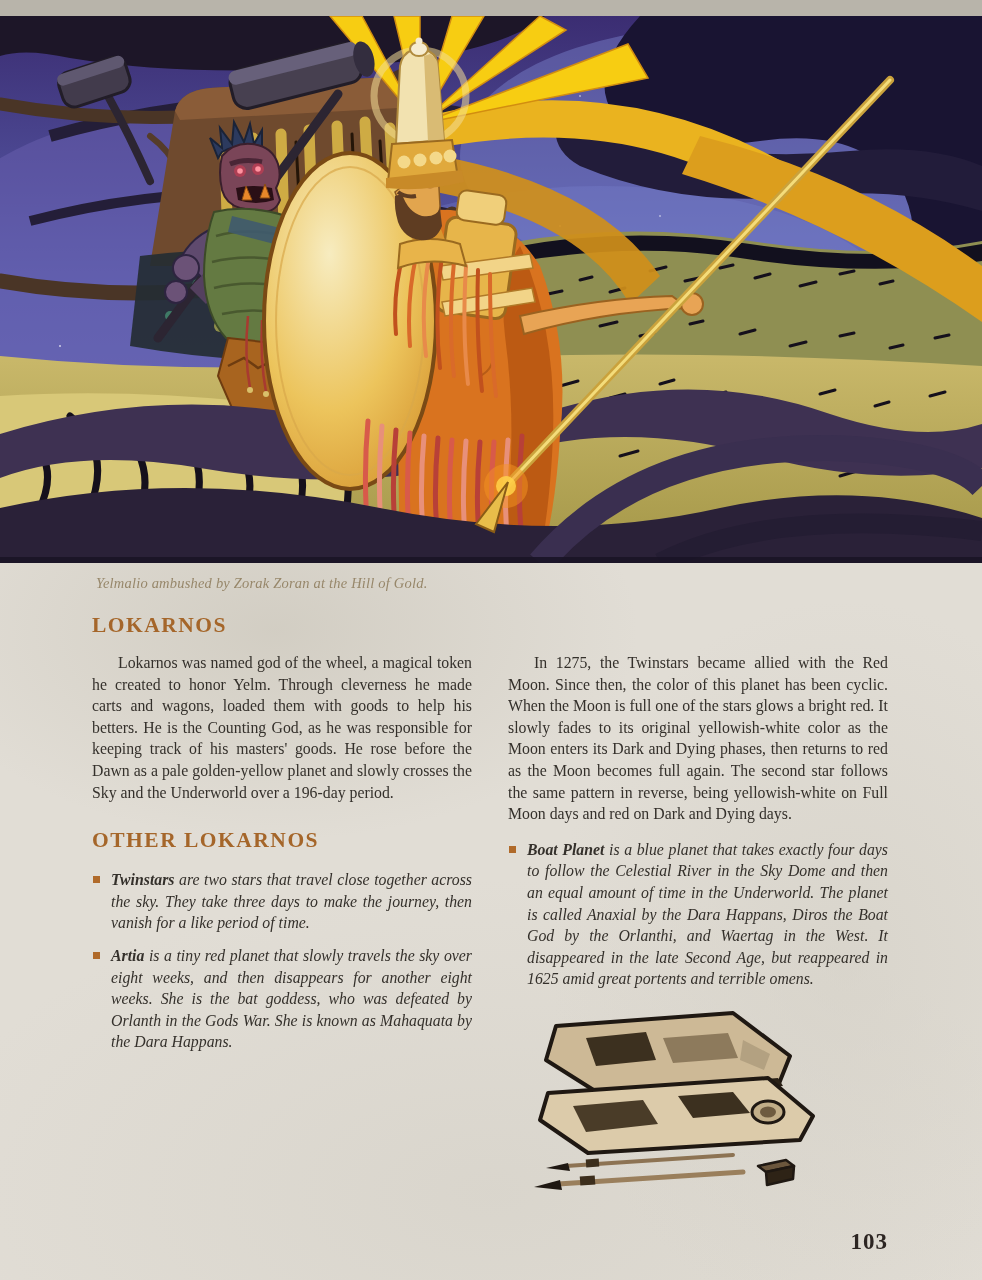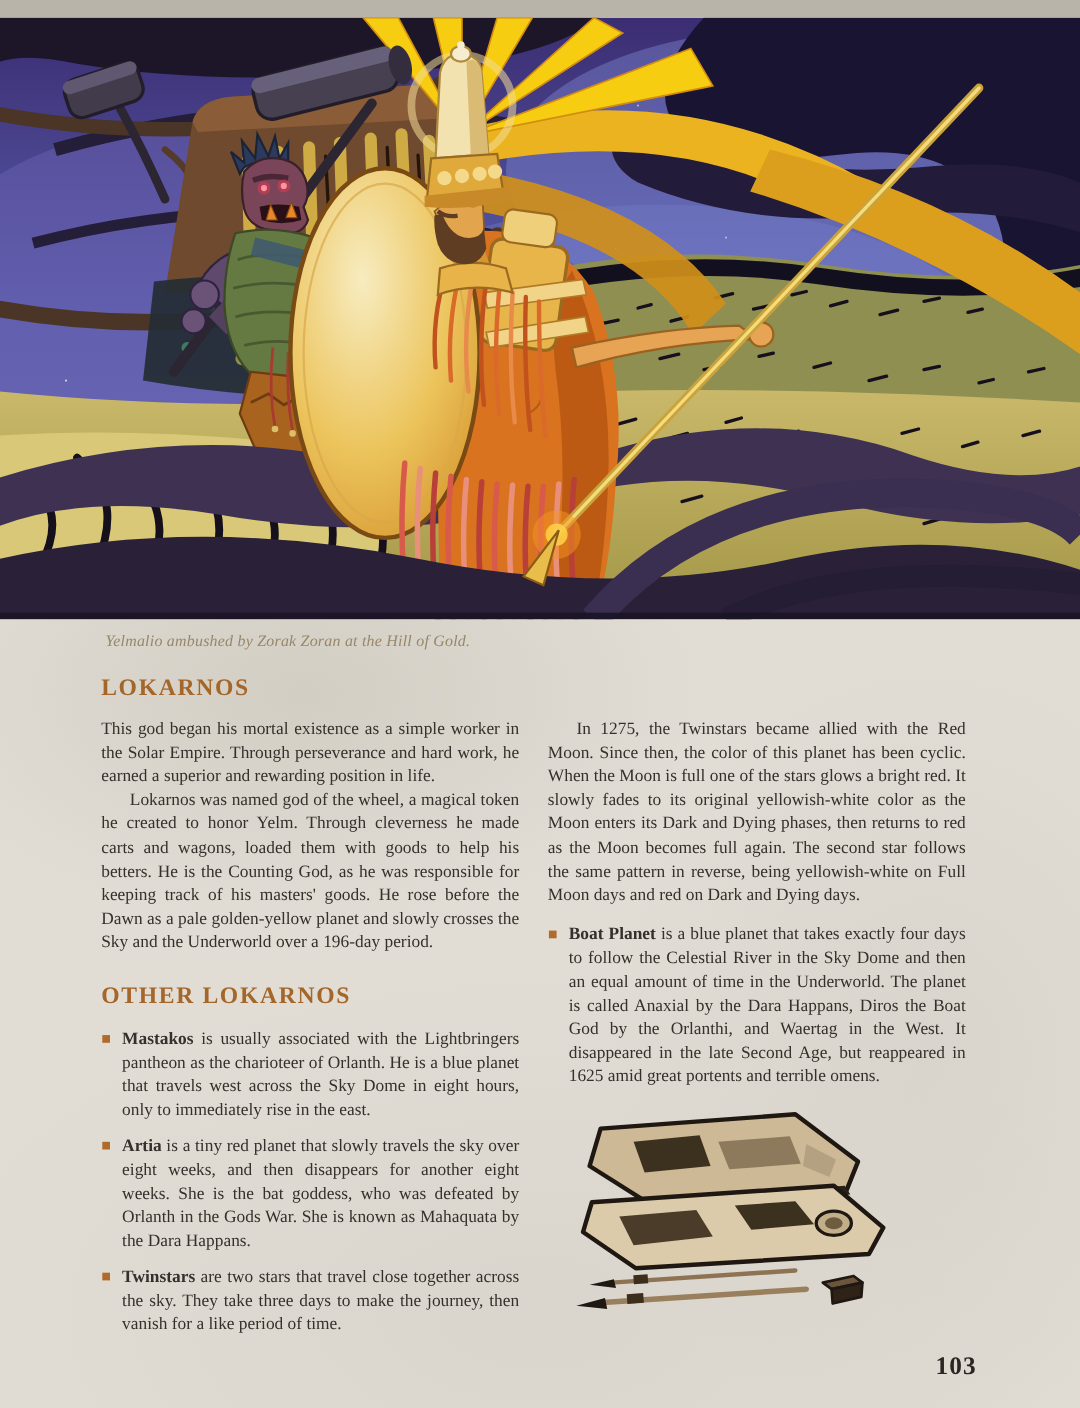--- a/index.html
+++ b/index.html
@@ -12,33 +12,33 @@
       radial-gradient(ellipse 760px 420px at 50% 92%, rgba(208,204,194,0.45), transparent 75%),
       #e1ddd5;
   }
   figure { margin:0; }
   .hero { position:absolute; top:0; left:0; width:982px; height:547px; }
   .hero svg { display:block; width:100%; height:100%; }
   .caption {
     position:absolute; top:559px; left:96px; width:620px;
     font-style:italic; font-size:14.5px; letter-spacing:0.2px; color:#97876a;
   }
-  .columns { position:absolute; top:594px; left:92px; width:798px; display:flex; gap:26px; }
+  .columns { position:absolute; top:594px; left:92px; width:798px; display:flex; gap:36px; }
   .col { width:380px; }
   .col.right { padding-top:42px; }
   h2.sec {
     margin:0 0 12px; font-size:21.5px; line-height:30px; font-weight:700;
     letter-spacing:1.5px; color:#a5662a;
   }
   h2.sec.second { margin-top:22px; }
   p.body {
     margin:0; font-size:15.8px; line-height:21.6px; color:#34302b; text-align:justify;
   }
   .indent { text-indent:26px;font-family:Liberation Serif, serif; }
-  ul.planets { list-style:none; margin:14px 0 0; padding:0; }
+  ul.planets { list-style:none; margin:14px 0 0; padding:0;font-style:italic; }
   ul.planets li {
     position:relative; padding-left:19px; margin-bottom:11px;
     font-size:15.8px; line-height:21.6px; color:#34302b; text-align:justify;
   }
   .sq { position:absolute; left:1px; top:7px; width:7px; height:7px; background:#b06a2a; }
   b.term { font-weight:700; }
   .boatfig { margin-top:18px; display:flex; justify-content:center; }
   .pagenum {
     position:absolute; top:1213px; right:94px;
     font-size:23px; font-weight:700; letter-spacing:1px; color:#2c2522;
@@ -335,36 +335,31 @@
       <polygon points="508,466 476,508 494,516" fill="#e8bd4a" stroke="#8a5c16" stroke-width="2"></polygon>
     </svg>
   </figure>
 
   <div class="caption">Yelmalio ambushed by Zorak Zoran at the Hill of Gold.</div>
 
   <div class="columns">
 
     <div class="col left">
       <h2 class="sec">LOKARNOS</h2>
-      <p class="body">This god began his mortal existence as a simple worker in the Solar Empire. Through perseverance and hard work, he earned a superior and rewarding position in life.</p>
       <p class="body indent">Lokarnos was named god of the wheel, a magical token he created to honor Yelm. Through cleverness he made carts and wagons, loaded them with goods to help his betters. He is the Counting God, as he was responsible for keeping track of his masters' goods. He rose before the Dawn as a pale golden-yellow planet and slowly crosses the Sky and the Underworld over a 196-day period.</p>
 
       <h2 class="sec second">OTHER LOKARNOS</h2>
       <ul class="planets">
         <li>
           <span class="sq"></span>
-          <b class="term">Mastakos</b><span> is usually associated with the Lightbringers pantheon as the charioteer of Orlanth. He is a blue planet that travels west across the Sky Dome in eight hours, only to immediately rise in the east.</span>
+          <b class="term">Twinstars</b><span> are two stars that travel close together across the sky. They take three days to make the journey, then vanish for a like period of time.</span>
         </li>
         <li>
           <span class="sq"></span>
           <b class="term">Artia</b><span> is a tiny red planet that slowly travels the sky over eight weeks, and then disappears for another eight weeks. She is the bat goddess, who was defeated by Orlanth in the Gods War. She is known as Mahaquata by the Dara Happans.</span>
-        </li>
-        <li>
-          <span class="sq"></span>
-          <b class="term">Twinstars</b><span> are two stars that travel close together across the sky. They take three days to make the journey, then vanish for a like period of time.</span>
         </li>
       </ul>
     </div>
 
     <div class="col right">
       <p class="body indent">In 1275, the Twinstars became allied with the Red Moon. Since then, the color of this planet has been cyclic. When the Moon is full one of the stars glows a bright red. It slowly fades to its original yellowish-white color as the Moon enters its Dark and Dying phases, then returns to red as the Moon becomes full again. The second star follows the same pattern in reverse, being yellowish-white on Full Moon days and red on Dark and Dying days.</p>
       <ul class="planets">
         <li>
           <span class="sq"></span>
           <b class="term">Boat Planet</b><span> is a blue planet that takes exactly four days to follow the Celestial River in the Sky Dome and then an equal amount of time in the Underworld. The planet is called Anaxial by the Dara Happans, Diros the Boat God by the Orlanthi, and Waertag in the West. It disappeared in the late Second Age, but reappeared in 1625 amid great portents and terrible omens.</span>

